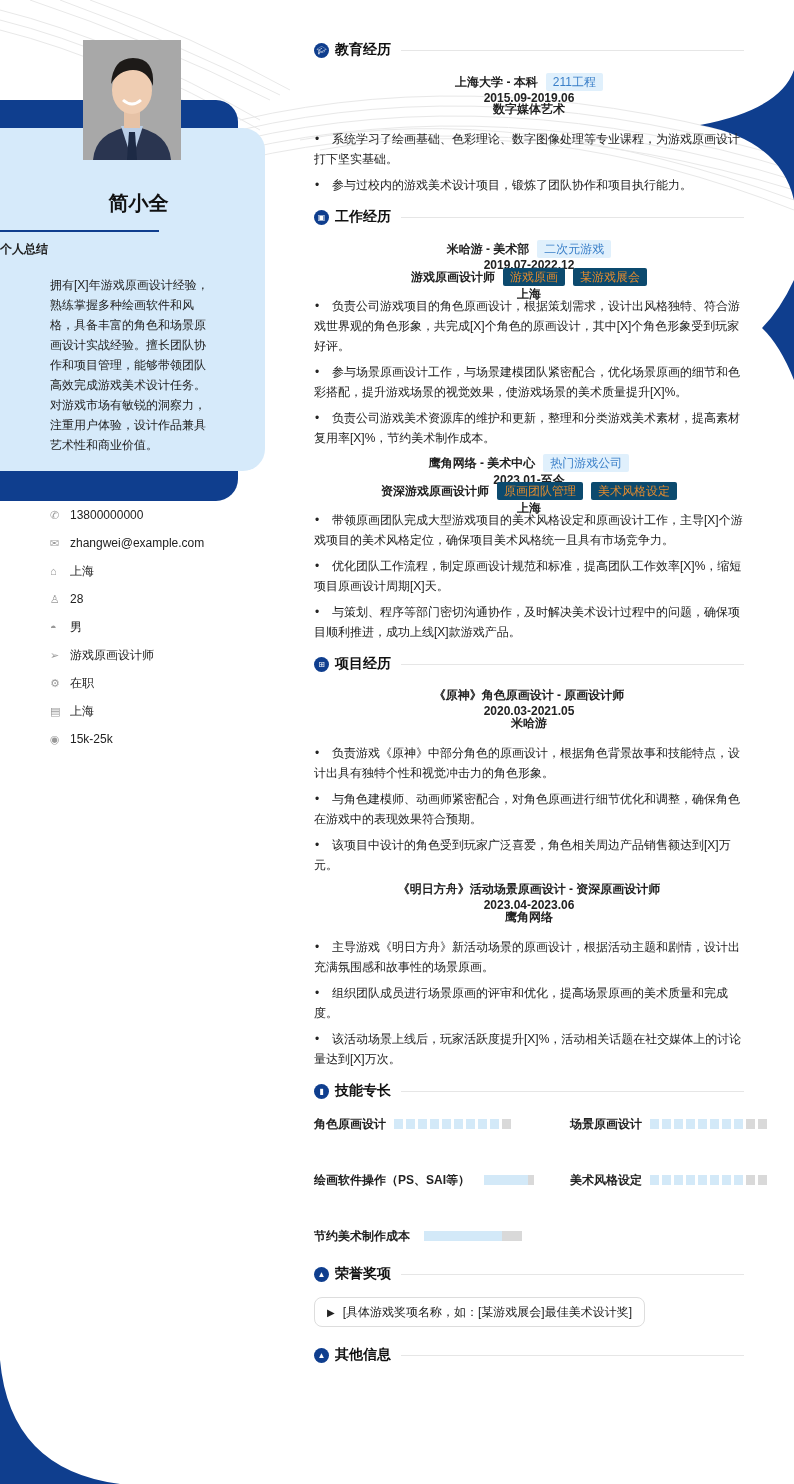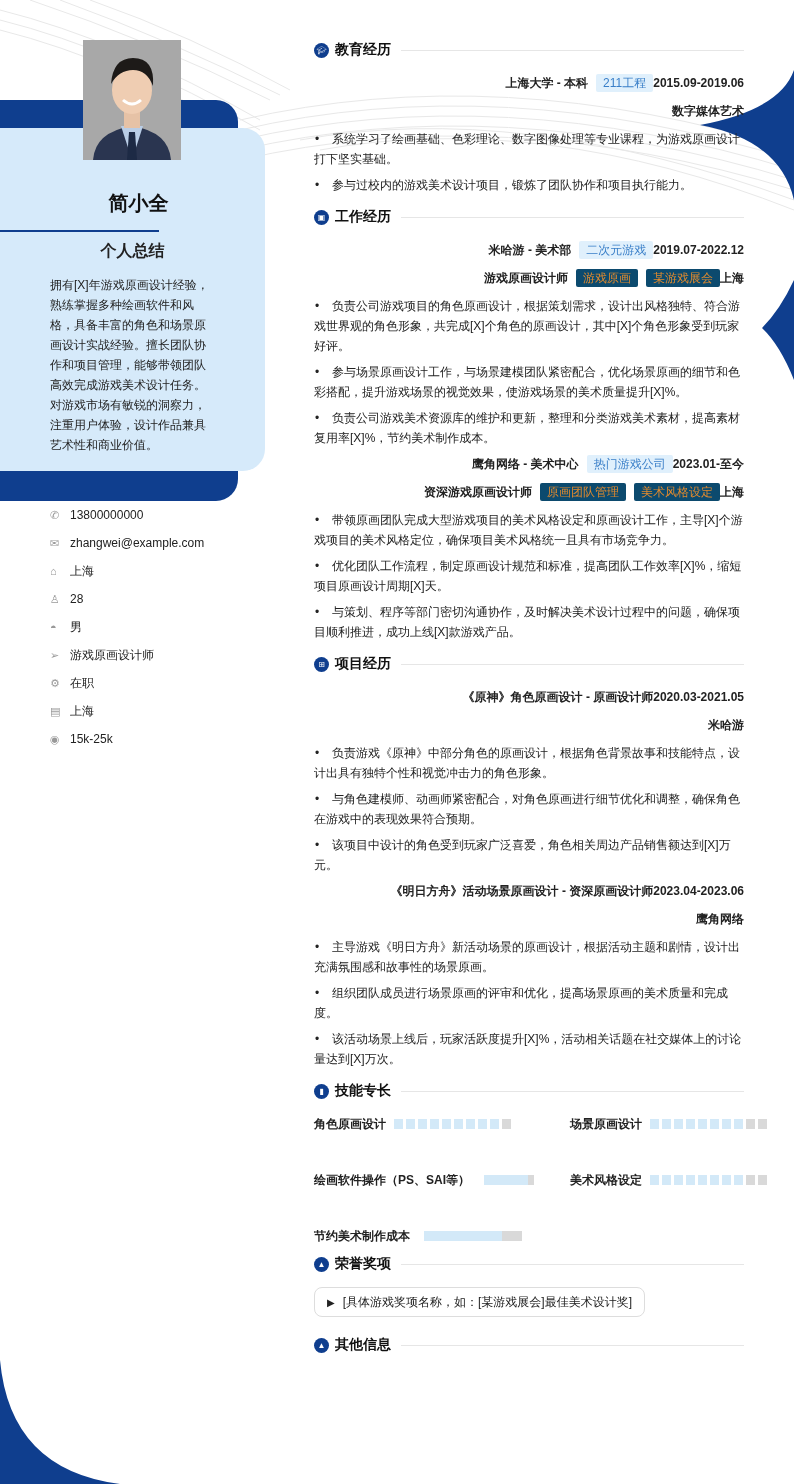--- a/index.html
+++ b/index.html
@@ -5,43 +5,43 @@
 *{box-sizing:border-box;margin:0;padding:0;}
 html,body{width:794px;height:1484px;background:#fff;overflow:hidden;}
 body{position:relative;font-family:"Liberation Sans","DejaVu Sans",sans-serif;color:#222;font-size:12px;}
 .deco{position:absolute;left:0;top:0;width:794px;height:1484px;pointer-events:none;}
 
 .side-band{position:absolute;left:0;top:100px;width:238px;height:401px;background:#0f3e8e;border-radius:0 22px 22px 0;}
 .side-card{position:absolute;left:0;top:128px;width:265px;height:343px;background:#d6eafa;border-radius:0 22px 22px 0;}
 .photo{position:absolute;left:83px;top:40px;width:98px;height:120px;background:#a9a9a9;overflow:hidden;}
 .name{position:absolute;left:0;width:265px;top:190px;text-align:center;font-size:20px;font-weight:bold;color:#111;padding-left:12px;}
 .name-rule{position:absolute;left:0;top:230px;width:159px;height:2px;background:#0f3e8e;}
-.summary-title{position:absolute;left:0;width:265px;top:241px;text-align:center;font-size:16px;font-weight:bold;}
+.summary-title{position:absolute;left:0;width:265px;top:241px;font-size:12px;font-weight:bold;}
 .summary{position:absolute;left:50px;top:275px;width:165px;font-size:12px;line-height:20px;color:#222;}
 .contacts{position:absolute;left:50px;top:501px;}
 .contact{display:flex;align-items:center;height:28px;font-size:12px;color:#222;}
 .contact .ic{width:20px;color:#999;font-size:11px;}
 
 .main{position:absolute;left:314px;top:40px;width:430px;}
 .sec-h{display:flex;align-items:center;height:20px;margin-bottom:13px;}
 .sec-ic{width:15px;height:15px;border-radius:50%;background:#0f3e8e;color:#fff;font-size:8px;display:flex;align-items:center;justify-content:center;margin-right:6px;}
 .sec-t{font-size:14px;font-weight:bold;color:#111;white-space:nowrap;}
 .sec-line{flex:1;height:1px;background:#e6e6e6;margin-left:10px;}
-.row{display:flex;align-items:center;justify-content:flex-end;height:20px;margin-bottom:8px;}
+.row{display:flex;align-items:center;justify-content:space-between;height:20px;margin-bottom:8px;flex-direction:column;}
 .row .l{display:flex;align-items:center;font-weight:bold;font-size:12px;}
 .row .r{font-weight:bold;font-size:12px;}
 .tag{display:inline-block;font-weight:normal;font-size:12px;padding:0 7px;height:18px;line-height:18px;margin-left:8px;border-radius:2px;}
 .tag.blue{background:#e0f0fc;color:#3a7fc8;}
 .tag.orange{background:#0c4a6e;color:#e08a2e;}
 .bullets{list-style:none;margin-bottom:6px;}
 .bullets li{font-size:12px;line-height:20px;margin-bottom:6px;color:#222;}
 .bullets li::before{content:"•";display:inline-block;width:17px;padding-left:1px;}
 .block{margin-bottom:4px;}
 .sec{margin-bottom:12px;}
-.skills{display:grid;grid-template-columns:1fr 1fr;row-gap:12px;column-gap:10px;margin-bottom:8px;gap:36px;}
+.skills{display:grid;grid-template-columns:1fr 1fr;row-gap:12px;column-gap:10px;margin-bottom:18px;gap:36px;}
 .skill{display:flex;align-items:center;height:20px;font-size:12px;font-weight:bold;white-space:nowrap;}
 .skill .bar{display:flex;margin-left:8px;gap:3px;}
 .seg{width:9px;height:10px;background:#d3e9f8;}
 .seg.off{background:#d9d9d9;}
 .cbar{display:flex;margin-left:14px;height:10px;}
 .cbar .on{background:#d3e9f8;}
 .cbar .off{background:#d9d9d9;}
 .award{display:inline-flex;align-items:center;height:30px;border:1px solid #ddd;border-radius:8px;padding:0 12px;font-size:12px;margin-bottom:18px;}
 .award .tri{font-size:10px;margin-right:8px;}
 .other{display:flex;}

